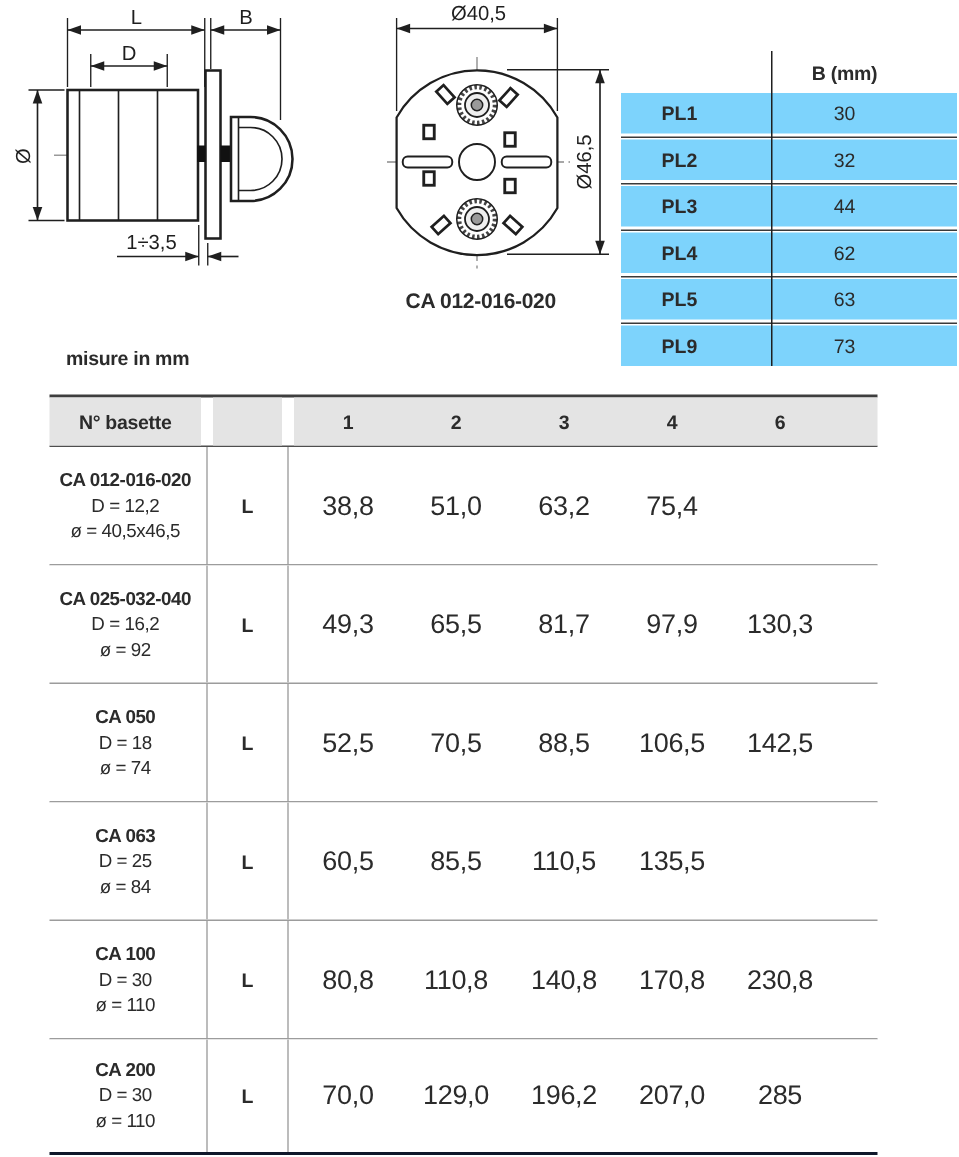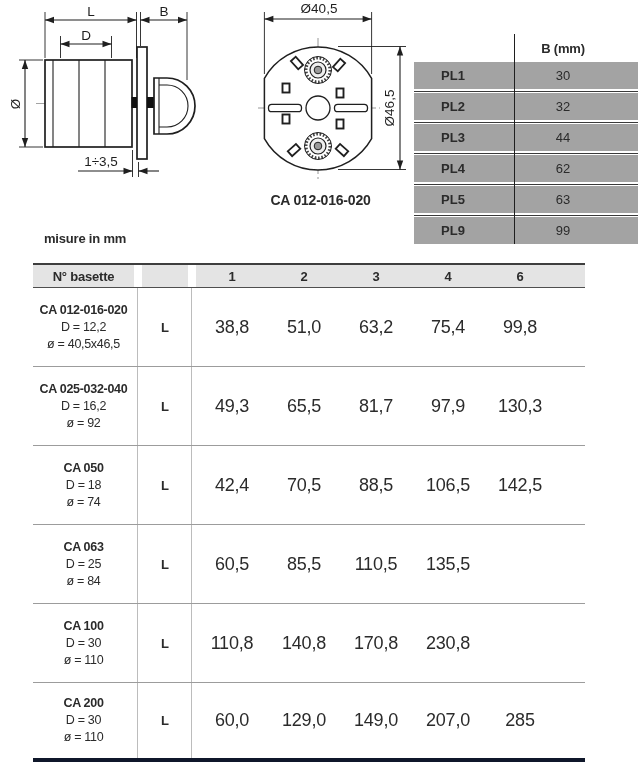--- a/index.html
+++ b/index.html
@@ -18,38 +18,38 @@
 
   
   .note { position:absolute; left:44px; top:231px; font-size:13px; font-weight:bold; letter-spacing:-0.2px; }
 
   
   .pl { position:absolute; left:414px; top:2px; width:224px;margin-top:32px; }
   .pl-grid { position:relative; }
   .pl-vline { position:absolute; left:100px; top:0; width:1px; height:210px; background:#1f1f1f; }
   .pl-head { height:28px; display:grid; grid-template-columns:100px 98px; }
   .pl-head .h { display:flex; align-items:center; justify-content:center; font-weight:bold; font-size:13px; letter-spacing:-0.2px; }
-  .pl-row { height:27px; background:#a3a3a3; display:grid; grid-template-columns:100px 98px; }
+  .pl-row { height:27px; background:#7dd3fc; display:grid; grid-template-columns:100px 98px; }
   .pl-row .c { display:flex; align-items:center; justify-content:center; font-size:13px; }
   .pl-row .lbl { font-weight:bold; padding-right:22px; }
   .pl-sep { height:4px; display:flex; align-items:center; }
   .pl-sep::before { content:""; display:block; width:100%; height:1px; background:#3a3a3a; }
 
   
   .m { position:absolute; left:33px; top:263px; width:552px; }
   .m-top { height:2px; background:#3e3e3e; }
   .m-head, .m-row {
     display:grid;
     grid-template-columns:101px 8px 46px 8px 72px 72px 72px 72px 72px 29px;
   }
-  .m-head { height:22px; }
+  .m-head { height:32px; }
   .m-head .g { background:#e4e4e4; display:flex; align-items:center; justify-content:center; font-weight:bold; font-size:13px; letter-spacing:-0.2px; }
   .m-hline { height:1px; background:#4e4e4e; }
   .m-row { height:78px; border-bottom:1px solid #9c9c9c; background:#fff; }
-  .m-row.last { height:75px; border-bottom:4px solid #0f172a; }
+  .m-row.last { height:75px; border-bottom:2px solid #0f172a; }
   .gapcol { background:linear-gradient(to right, transparent 3.5px, #bcbcbc 3.5px, #bcbcbc 4.5px, transparent 4.5px); }
   .ncell { display:flex; flex-direction:column; align-items:center; justify-content:center; font-size:12.5px; line-height:17px; letter-spacing:-0.3px; text-align:center; }
   .ncell .t { font-weight:bold; }
   .lc { display:flex; align-items:center; justify-content:center; font-weight:bold; font-size:13px; }
   .vc { display:flex; align-items:center; justify-content:center; font-size:18px; letter-spacing:-0.2px; }
 </style>
 </head>
 <body>
 
 <div class="page">
@@ -190,21 +190,21 @@
         <div class="c">62</div>
       </div>
       <div class="pl-sep"></div>
       <div class="pl-row">
         <div class="c lbl">PL5</div>
         <div class="c">63</div>
       </div>
       <div class="pl-sep"></div>
       <div class="pl-row">
         <div class="c lbl">PL9</div>
-        <div class="c">99</div>
+        <div class="c">73</div>
       </div>
     </div>
   </div>
 
   <div class="note">misure in mm</div>
 
   <div class="m">
     <div class="m-top"></div>
     <div class="m-head">
       <div class="g">N° basette</div>
@@ -226,21 +226,20 @@
         <div>D = 12,2</div>
         <div>ø = 40,5x46,5</div>
       </div>
       <div class="gapcol"></div>
       <div class="lc">L</div>
       <div class="gapcol"></div>
       <div class="vc">38,8</div>
       <div class="vc">51,0</div>
       <div class="vc">63,2</div>
       <div class="vc">75,4</div>
-      <div class="vc">99,8</div>
       <div></div>
     </div>
 
     <div class="m-row">
       <div class="ncell">
         <div class="t">CA 025-032-040</div>
         <div>D = 16,2</div>
         <div>ø = 92</div>
       </div>
       <div class="gapcol"></div>
@@ -256,21 +255,21 @@
 
     <div class="m-row">
       <div class="ncell">
         <div class="t">CA 050</div>
         <div>D = 18</div>
         <div>ø = 74</div>
       </div>
       <div class="gapcol"></div>
       <div class="lc">L</div>
       <div class="gapcol"></div>
-      <div class="vc">42,4</div>
+      <div class="vc">52,5</div>
       <div class="vc">70,5</div>
       <div class="vc">88,5</div>
       <div class="vc">106,5</div>
       <div class="vc">142,5</div>
       <div></div>
     </div>
 
     <div class="m-row">
       <div class="ncell">
         <div class="t">CA 063</div>
@@ -289,38 +288,39 @@
 
     <div class="m-row">
       <div class="ncell">
         <div class="t">CA 100</div>
         <div>D = 30</div>
         <div>ø = 110</div>
       </div>
       <div class="gapcol"></div>
       <div class="lc">L</div>
       <div class="gapcol"></div>
+      <div class="vc">80,8</div>
       <div class="vc">110,8</div>
       <div class="vc">140,8</div>
       <div class="vc">170,8</div>
       <div class="vc">230,8</div>
       <div></div>
     </div>
 
     <div class="m-row last">
       <div class="ncell">
         <div class="t">CA 200</div>
         <div>D = 30</div>
         <div>ø = 110</div>
       </div>
       <div class="gapcol"></div>
       <div class="lc">L</div>
       <div class="gapcol"></div>
-      <div class="vc">60,0</div>
+      <div class="vc">70,0</div>
       <div class="vc">129,0</div>
-      <div class="vc">149,0</div>
+      <div class="vc">196,2</div>
       <div class="vc">207,0</div>
       <div class="vc">285</div>
       <div></div>
     </div>
   </div>
 
 </div>
 
 </body></html>

